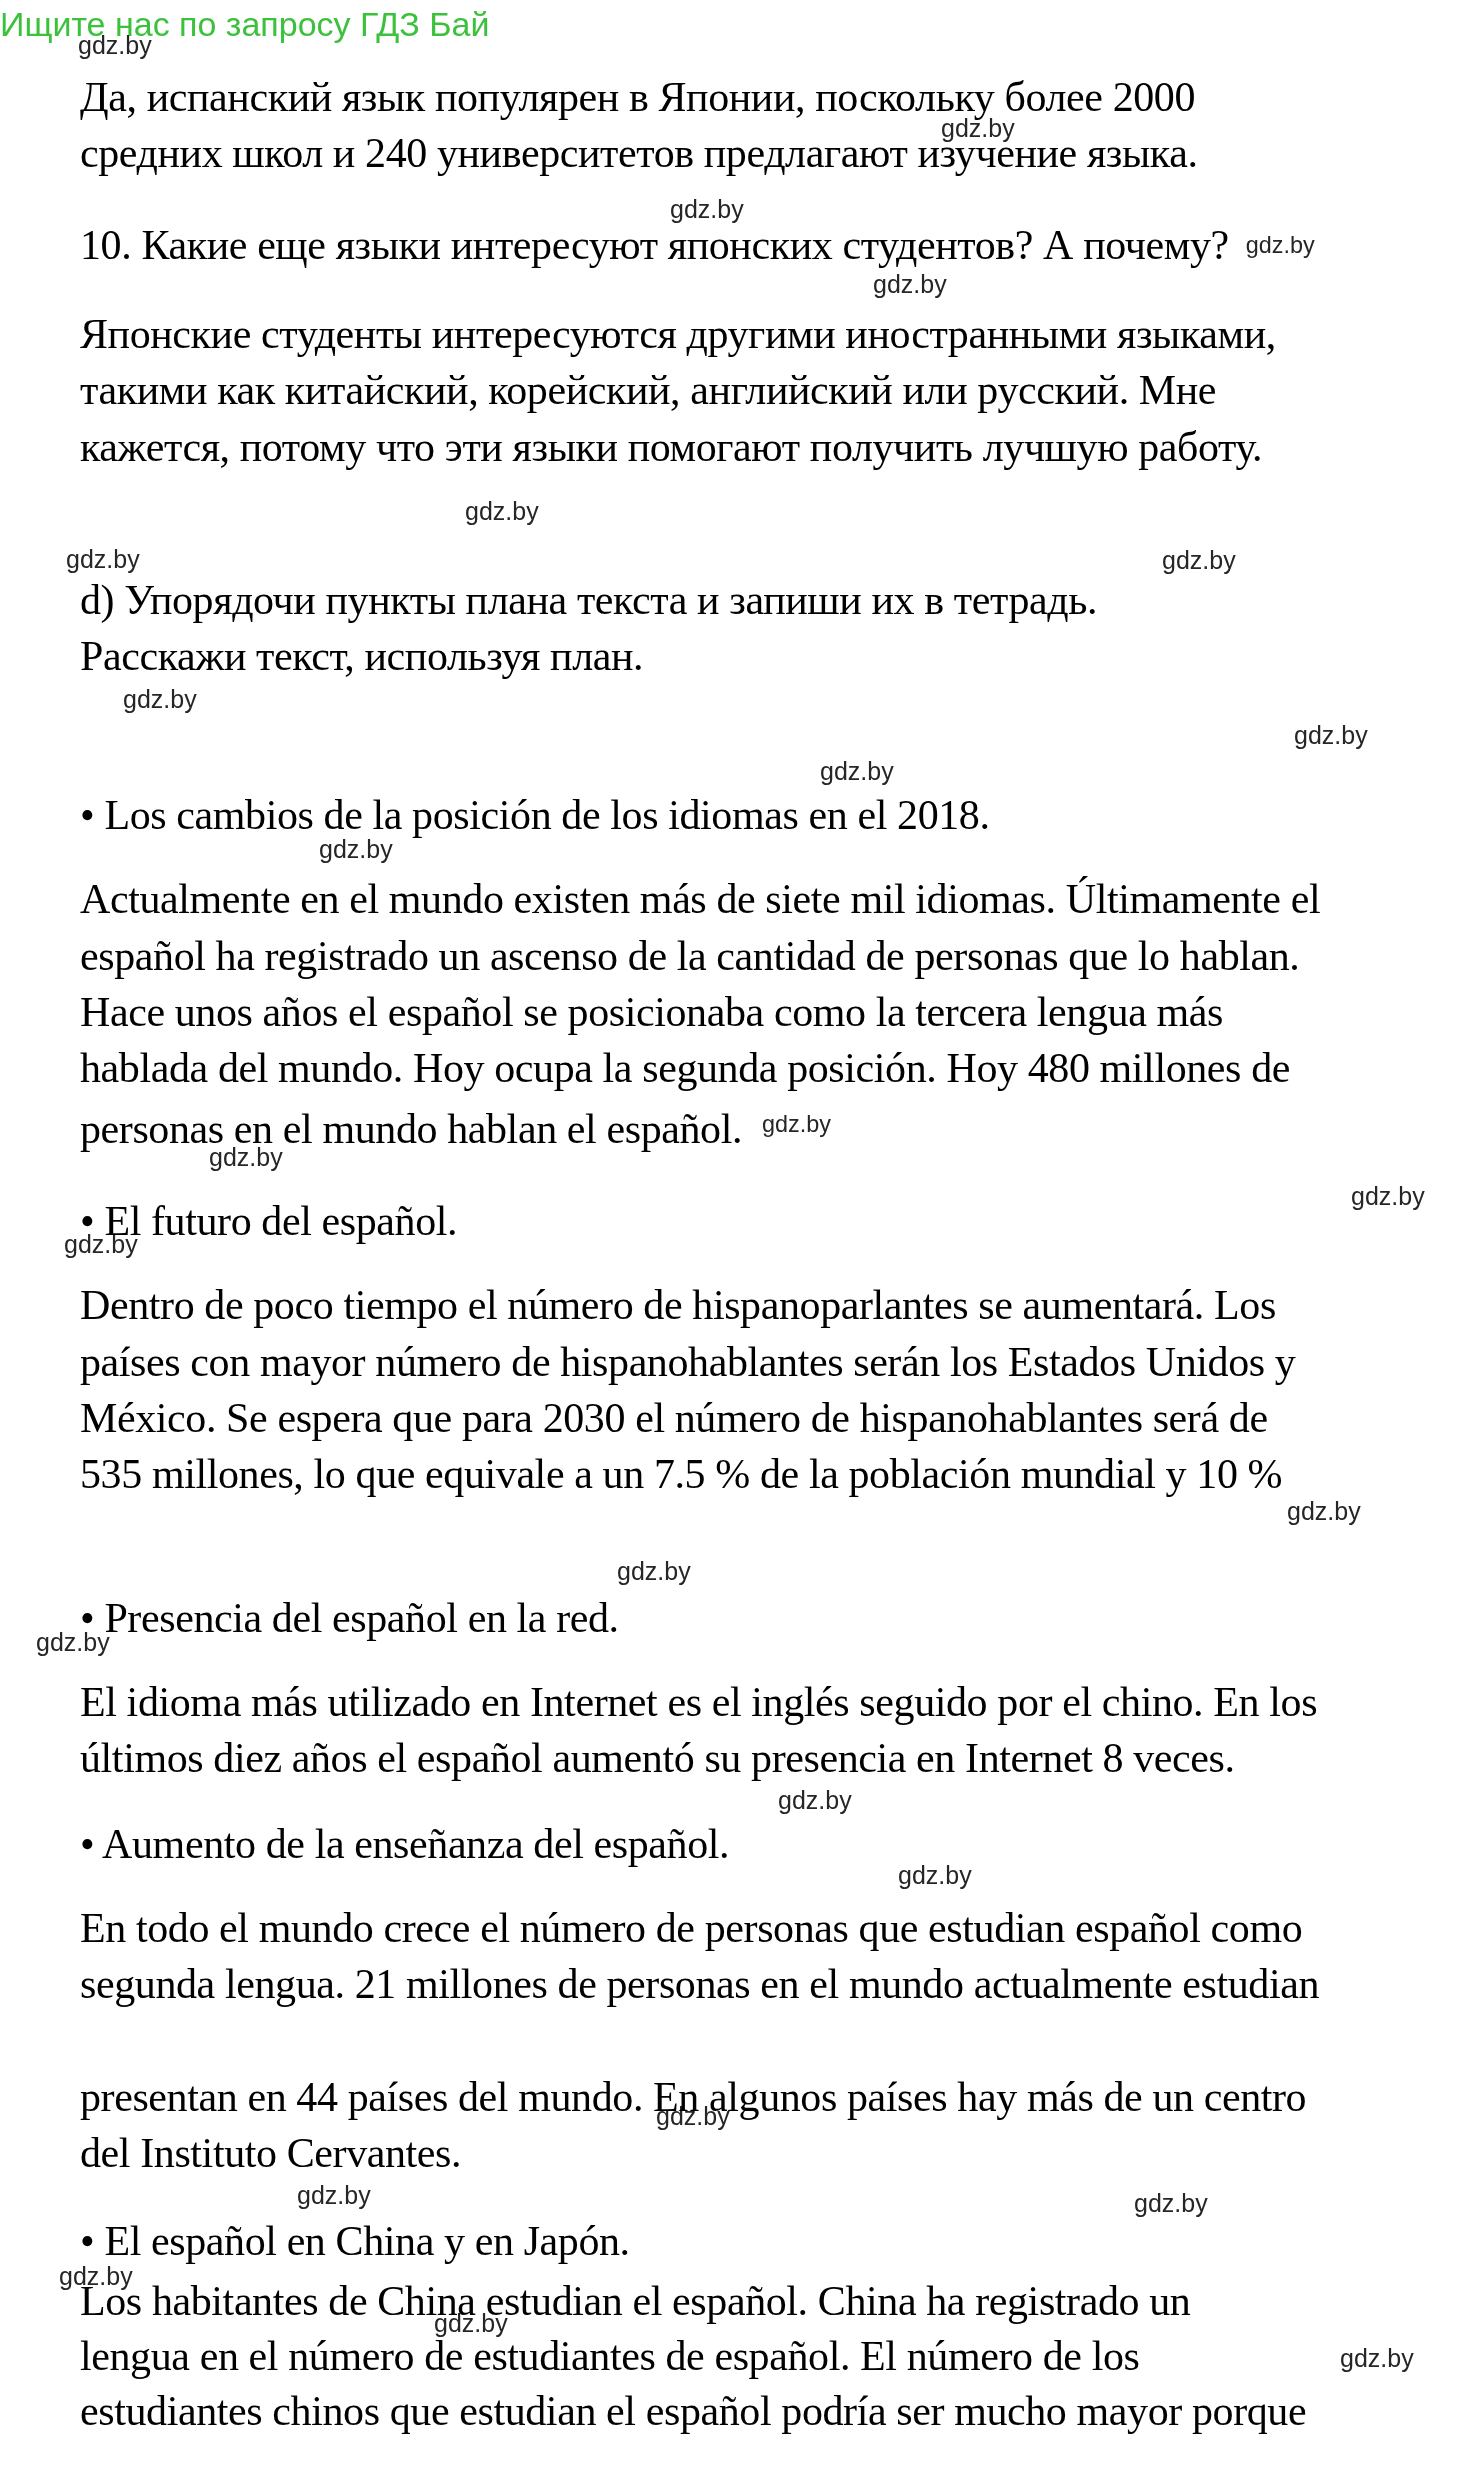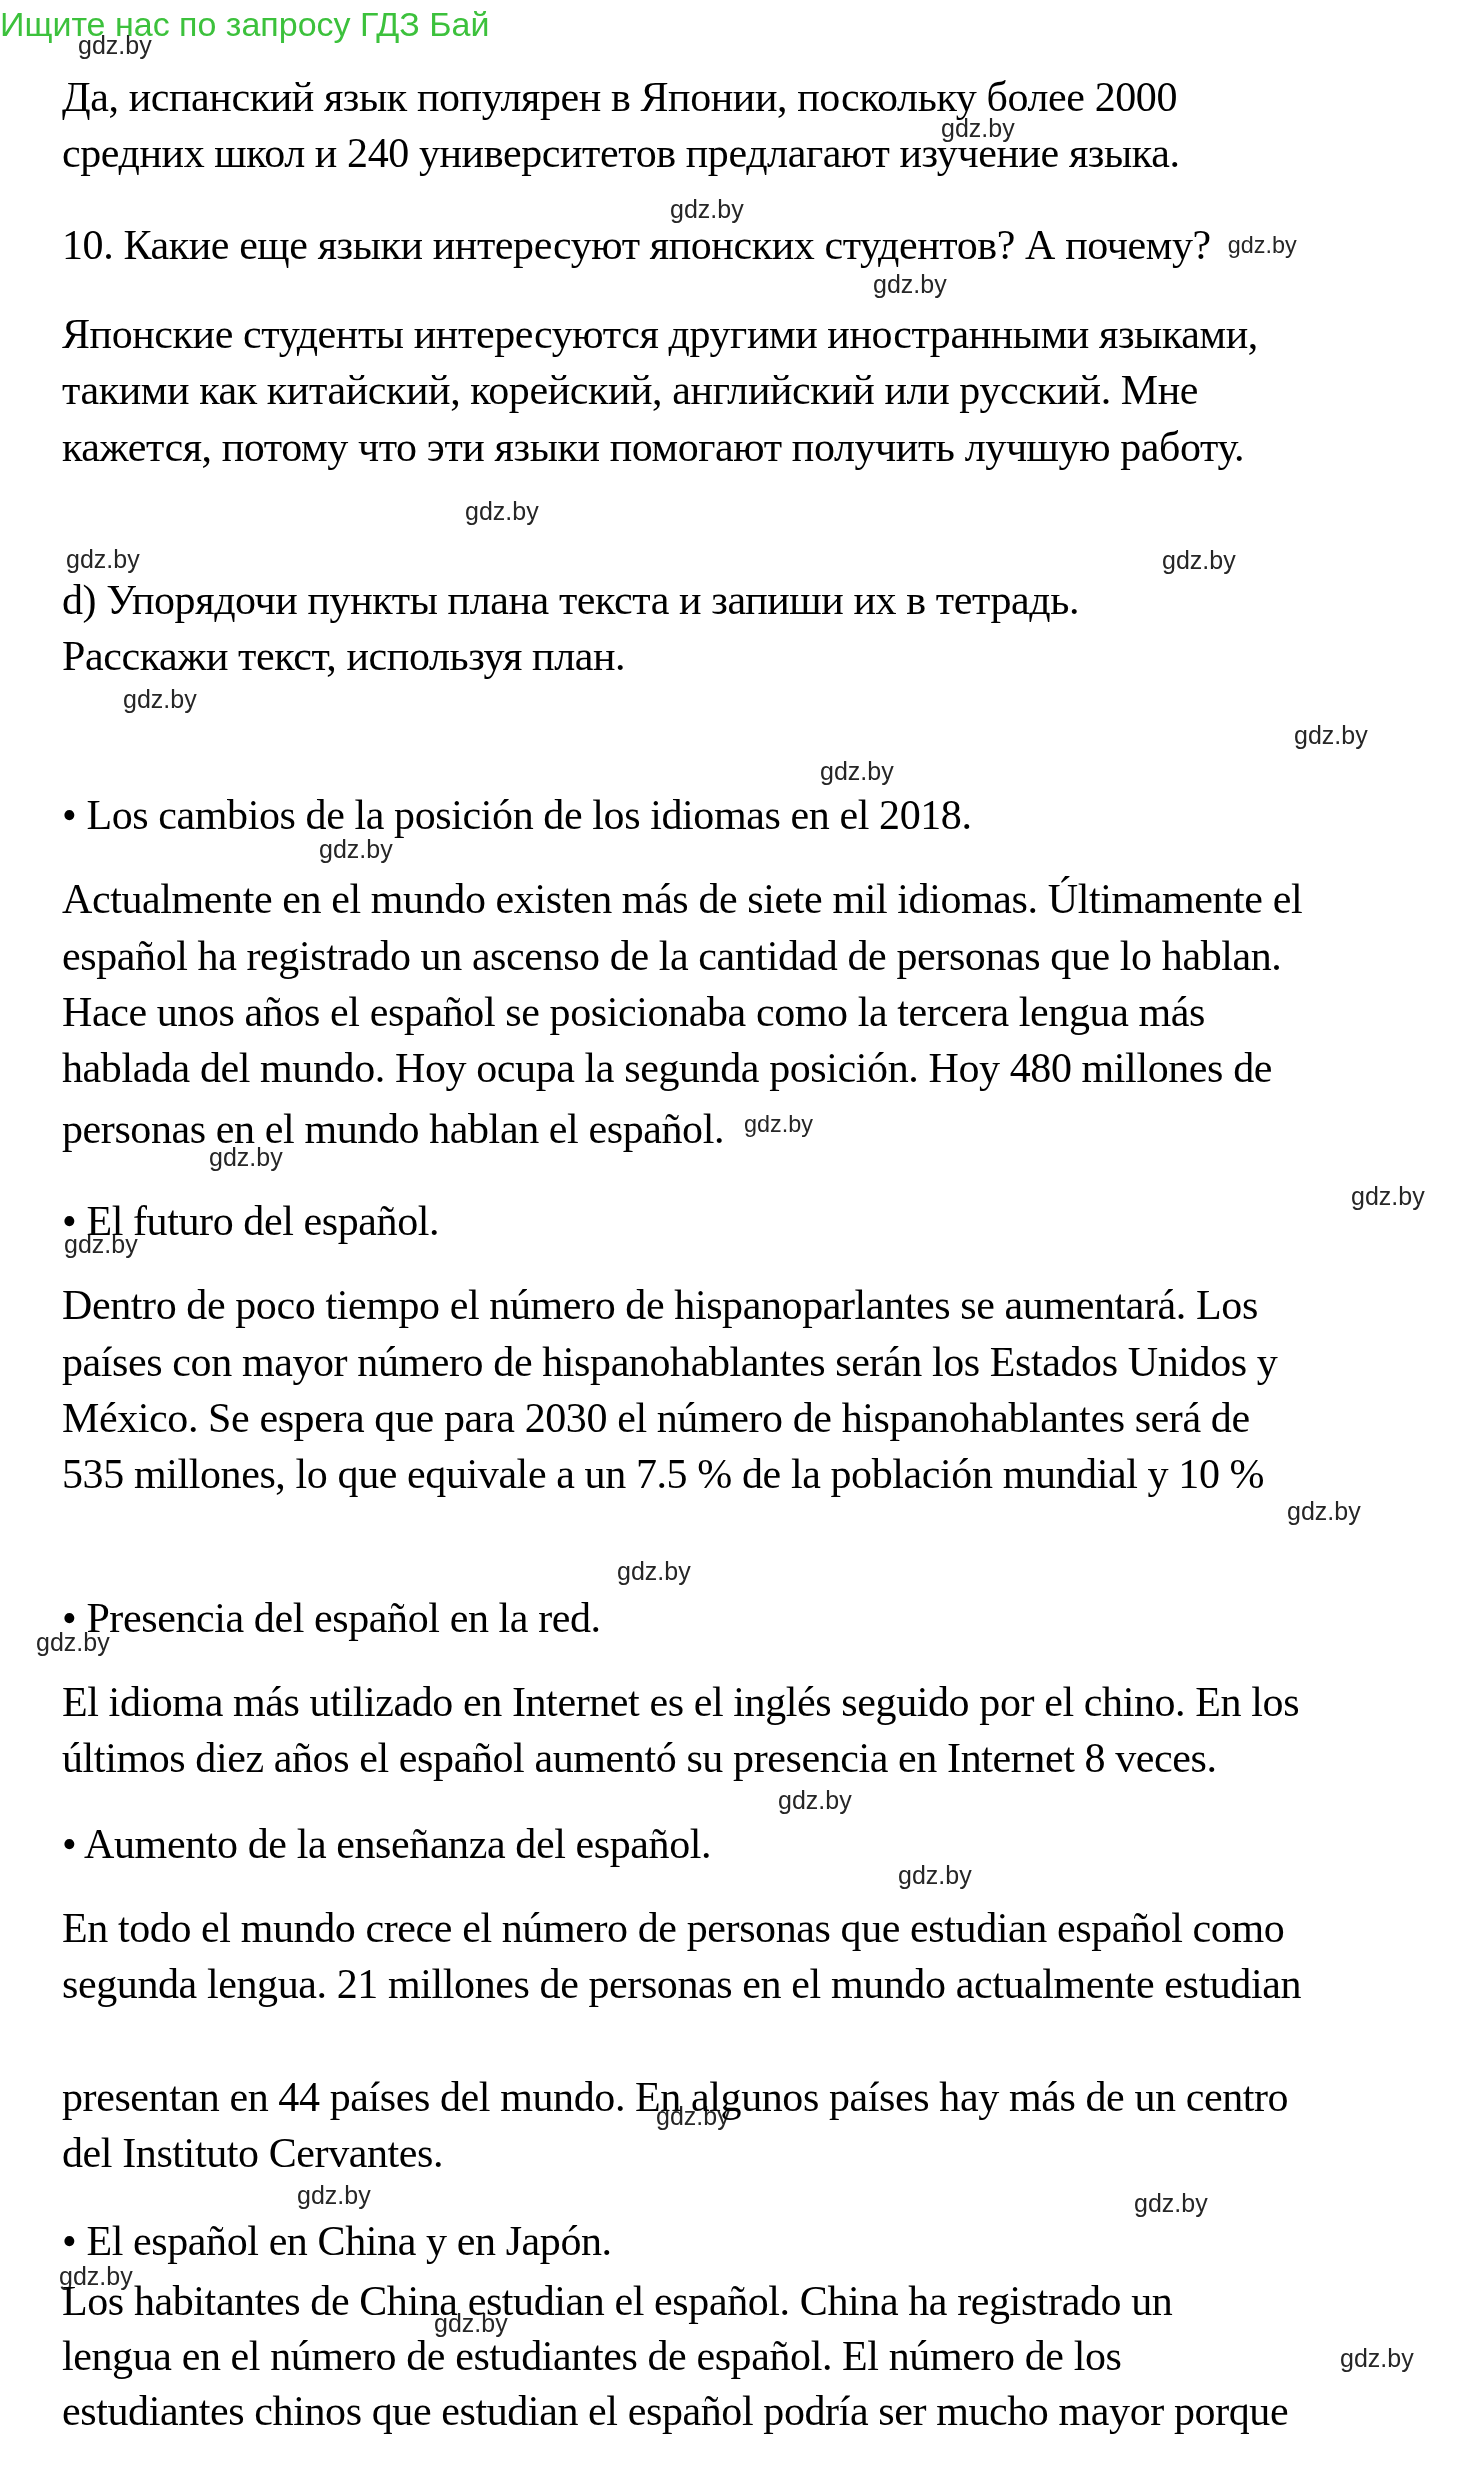--- a/index.html
+++ b/index.html
@@ -1,20 +1,20 @@
 <!DOCTYPE html>
 <html style="font-size:12.5px"><head>
 <meta charset="utf-8">
 <style>
   html,body{margin:0;padding:0;background:#ffffff;}
   #page{position:relative;width:1482px;height:2475px;background:#ffffff;overflow:hidden;
         font-family:"Liberation Serif", serif;color:#000;}
   .promo{position:absolute;top:4.7px;left:0;width:100%;text-align:left;
          font-family:"Liberation Sans", sans-serif;font-size:34px;color:#3cc13c;}
-  .line{position:absolute;left:62px;font-size:42px;line-height:50px;white-space:nowrap;
+  .line{position:absolute;left:80px;font-size:42px;line-height:50px;white-space:nowrap;
         letter-spacing:-0.4px;color:#000;text-align:right;}
   .bold{font-weight:normal;}
   .wm{position:absolute;font-family:"Liberation Sans", sans-serif;font-size:25px;
       color:#262626;white-space:nowrap;}
   .wm-inline{font-family:"Liberation Sans", sans-serif;font-size:23.4px;color:#262626;
       margin-left:17px;vertical-align:6.2px;letter-spacing:0;}
   .wm-inline.sup{vertical-align:11px;margin-left:20px;}
   .footer{position:absolute;top:2433px;left:0;width:100%;text-align:center;
           font-family:"Liberation Sans", sans-serif;font-size:26.5px;color:#7030a0;}
 </style>

